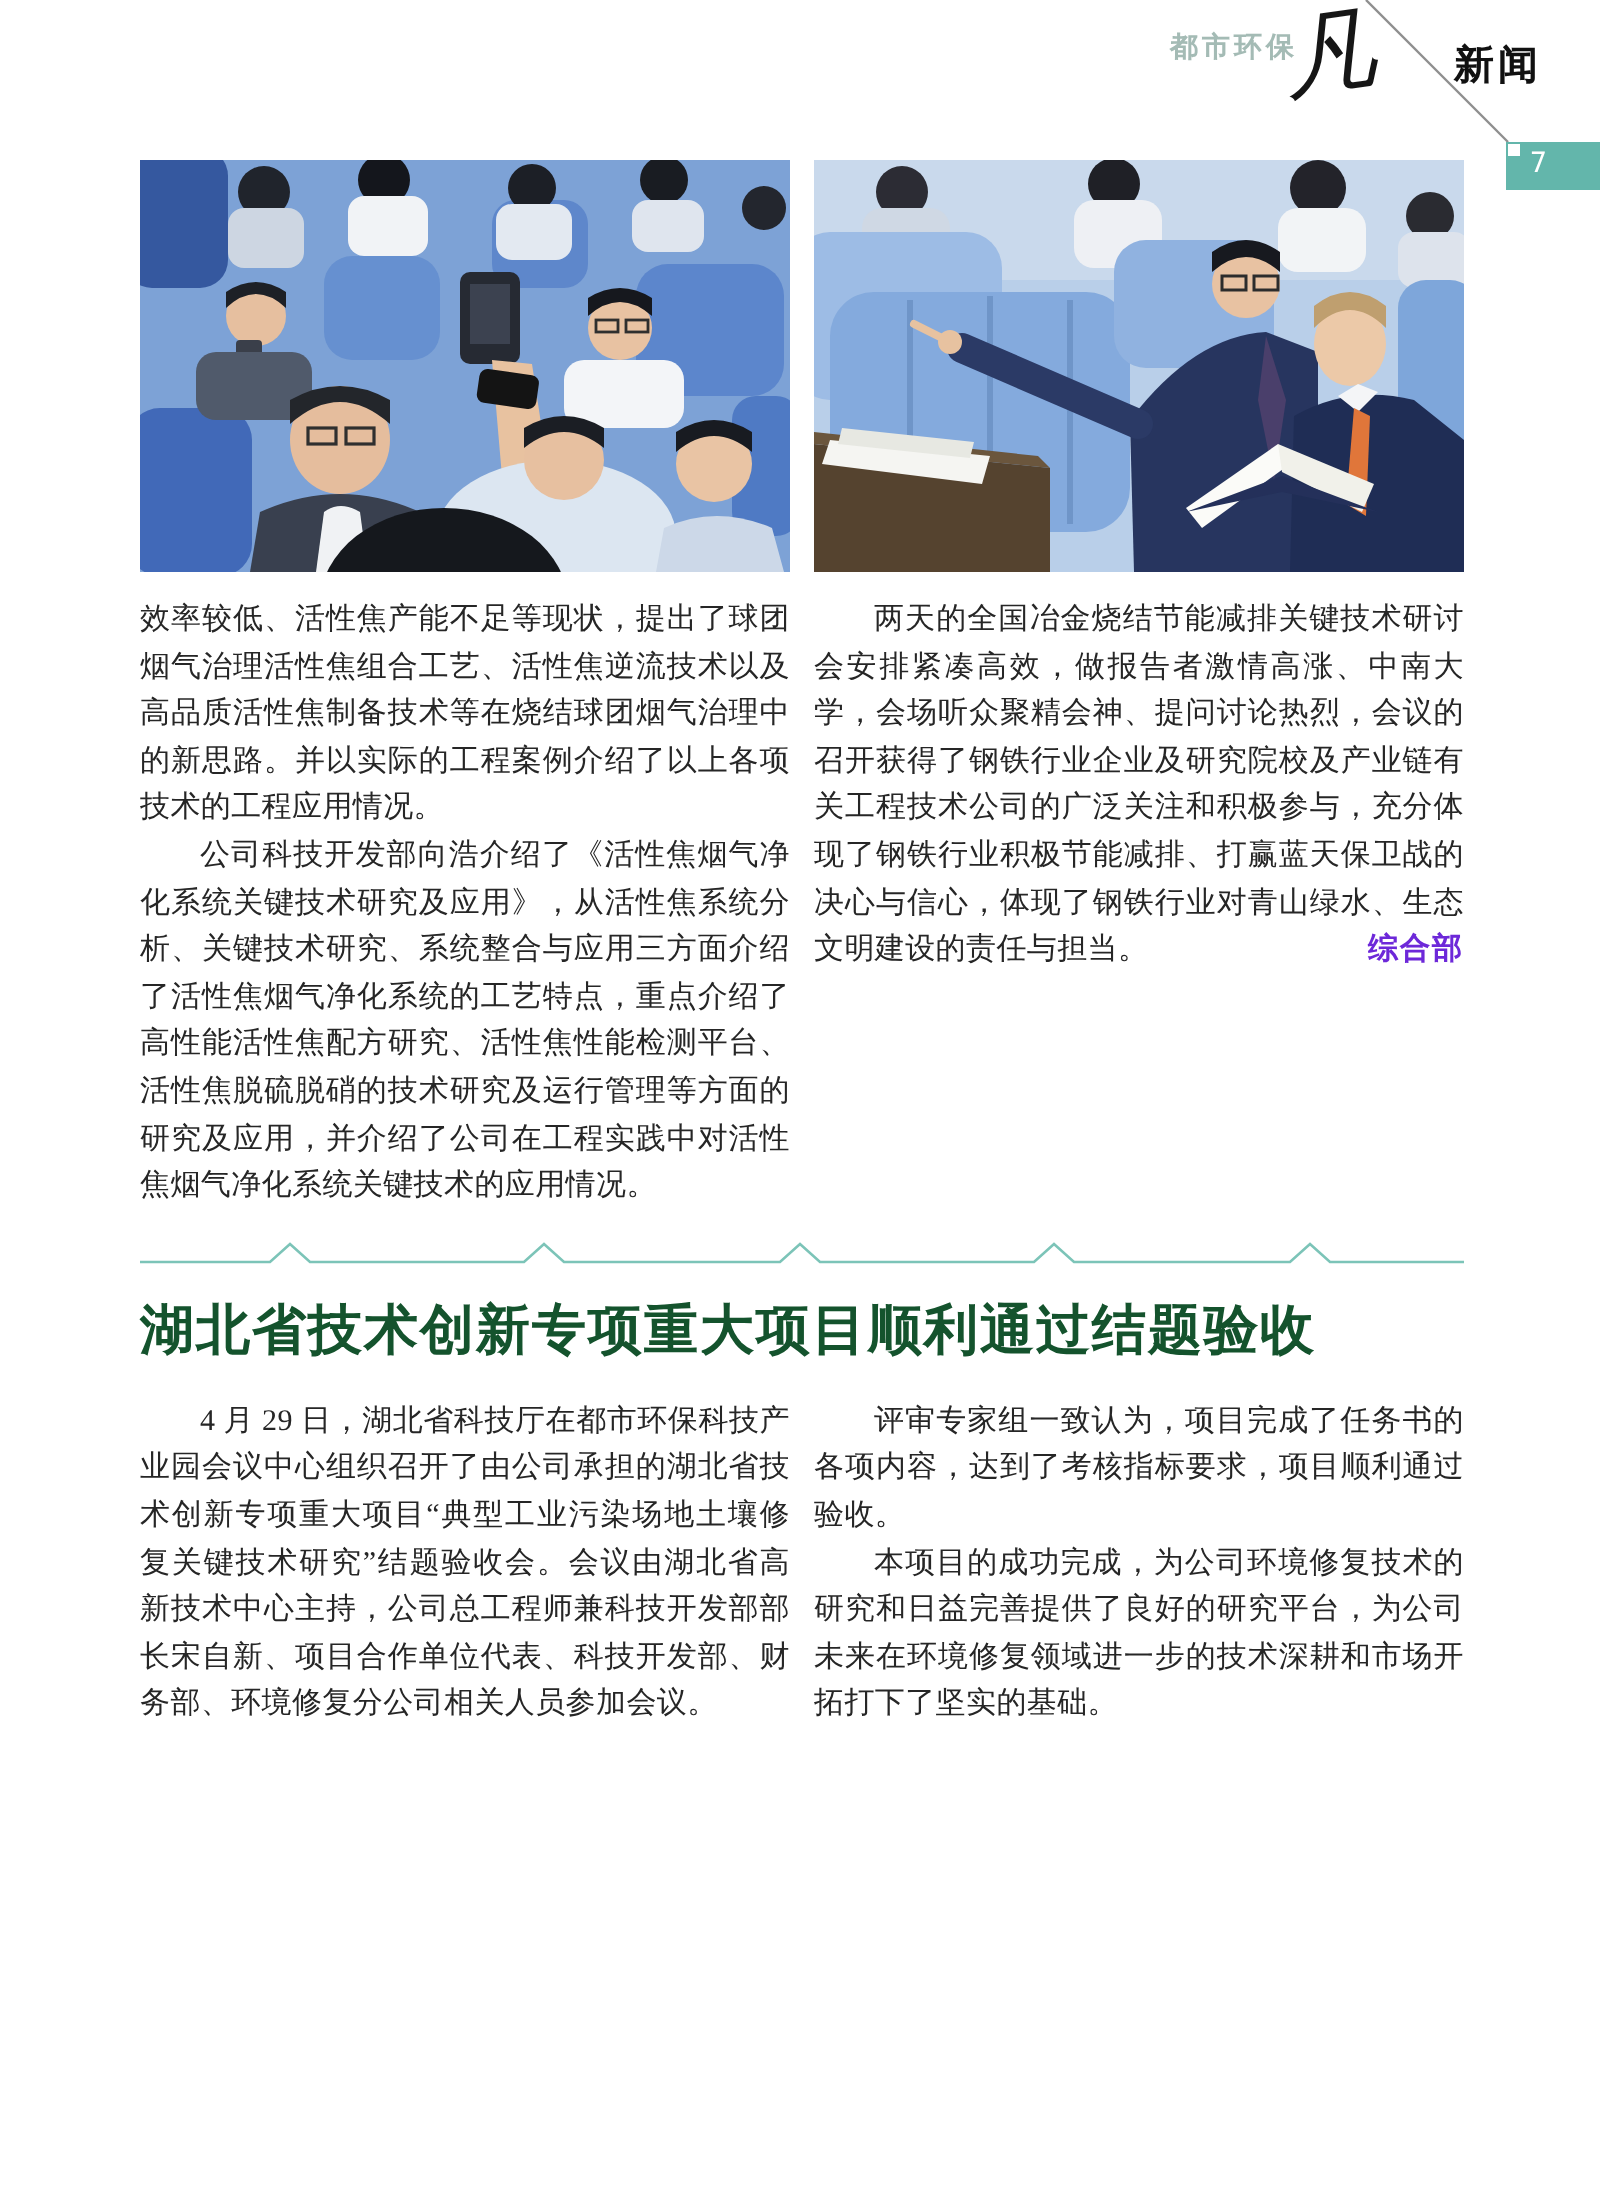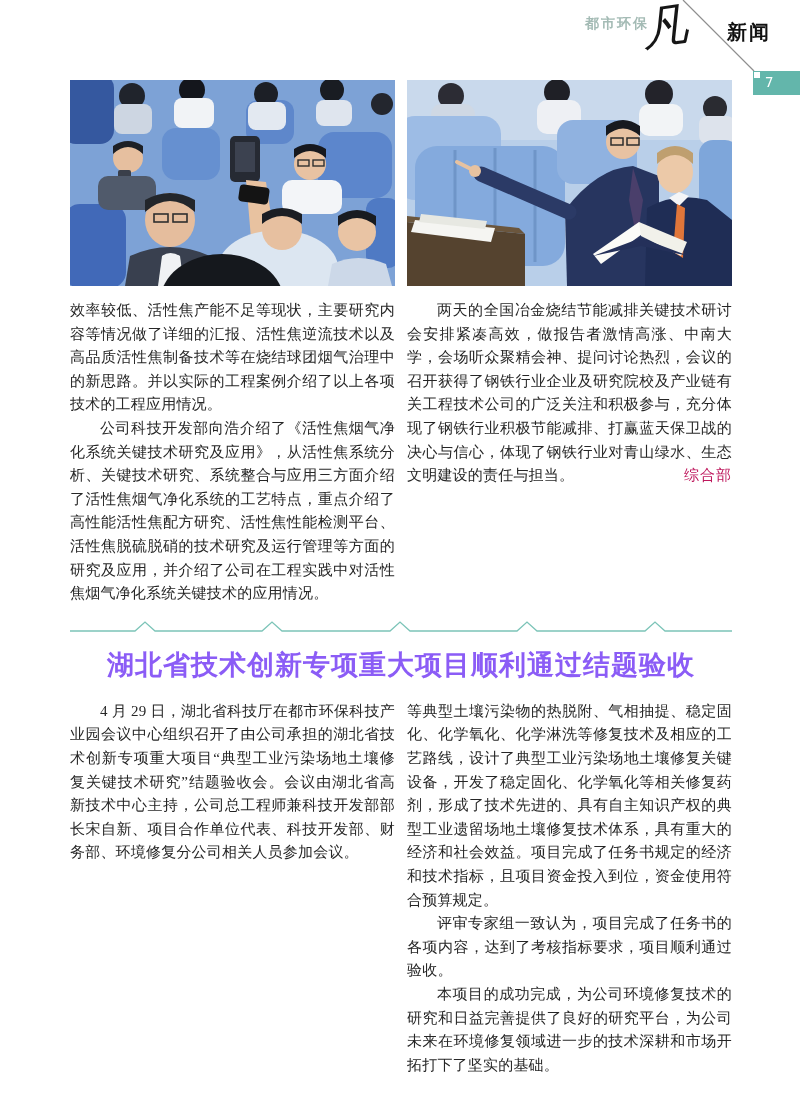--- a/index.html
+++ b/index.html
@@ -37,24 +37,24 @@
   .photo-row svg{display:block;width:100%;height:100%;}
   
   .cols{display:flex;gap:12px;}
   .col{flex:1;min-width:0;}
   .para{
     margin:0;text-align:justify;text-indent:2em;
     font-size:15px;line-height:23.6px;letter-spacing:0.2px;
   }
   .para.cont{text-indent:0;}
   .article-1{margin-top:13px;}
-  .sig-inline{float:right;font-weight:normal;color:#be185d;letter-spacing:1px;}
+  .sig-inline{float:right;font-weight:bold;color:#6d28d9;letter-spacing:1px;}
   .divider{margin-top:13px;display:block;}
   .headline{
-    margin:15px 0 17px 0;text-align:center;font-size:27px;font-weight:bold;color:#8b5cf6;
+    margin:15px 0 17px 0;font-size:27px;font-weight:bold;color:#14532d;
     font-family:"Liberation Sans","DejaVu Sans",sans-serif;letter-spacing:1px;line-height:1.3;
   }
 </style>
 </head>
 <body>
 
 <svg class="header-decor" width="800" height="100">
   <line x1="683" y1="0" x2="754" y2="71" stroke="#8f8f8f" stroke-width="1.2"></line>
 </svg>
 <span class="brand-text">都市环保</span>
@@ -167,40 +167,39 @@
 
         <path d="M186 174 L232 142 L238 152 L194 184 Z" fill="#fbfbf8"></path>
         <path d="M232 142 L280 162 L274 176 L234 156 Z" fill="#f1f1ea"></path>
         <path d="M186 176 L234 158 L282 176 L234 166 Z" fill="#24305a"></path>
       </svg>
     </figure>
   </div>
 
   <div class="article-1 cols">
     <div class="col">
-      <p class="para cont">效率较低、活性焦产能不足等现状，主要研究内容等情况做了详细的汇报、活性焦逆流技术以及高品质活性焦制备技术等在烧结球团烟气治理中的新思路。并以实际的工程案例介绍了以上各项技术的工程应用情况。</p>
+      <p class="para cont">效率较低、活性焦产能不足等现状，提出了球团烟气治理活性焦组合工艺、活性焦逆流技术以及高品质活性焦制备技术等在烧结球团烟气治理中的新思路。并以实际的工程案例介绍了以上各项技术的工程应用情况。</p>
       <p class="para">公司科技开发部向浩介绍了《活性焦烟气净化系统关键技术研究及应用》，从活性焦系统分析、关键技术研究、系统整合与应用三方面介绍了活性焦烟气净化系统的工艺特点，重点介绍了高性能活性焦配方研究、活性焦性能检测平台、活性焦脱硫脱硝的技术研究及运行管理等方面的研究及应用，并介绍了公司在工程实践中对活性焦烟气净化系统关键技术的应用情况。</p>
     </div>
     <div class="col">
       <p class="para"><span>两天的全国冶金烧结节能减排关键技术研讨会安排紧凑高效，做报告者激情高涨、中南大学，会场听众聚精会神、提问讨论热烈，会议的召开获得了钢铁行业企业及研究院校及产业链有关工程技术公司的广泛关注和积极参与，充分体现了钢铁行业积极节能减排、打赢蓝天保卫战的决心与信心，体现了钢铁行业对青山绿水、生态文明建设的责任与担当。</span><span class="sig-inline">综合部</span></p>
     </div>
   </div>
 
   <svg class="divider" width="662" height="14" viewBox="0 0 662 14">
     <path d="M0 12 L65 12 L75 3 L85 12 L192 12 L202 3 L212 12 L320 12 L330 3 L340 12 L447 12 L457 3 L467 12 L575 12 L585 3 L595 12 L662 12" fill="none" stroke="#7cc4b8" stroke-width="1.3"></path>
   </svg>
 
   <h1 class="headline">湖北省技术创新专项重大项目顺利通过结题验收</h1>
 
   <div class="cols">
     <div class="col">
       <p class="para">4 月 29 日，湖北省科技厅在都市环保科技产业园会议中心组织召开了由公司承担的湖北省技术创新专项重大项目“典型工业污染场地土壤修复关键技术研究”结题验收会。会议由湖北省高新技术中心主持，公司总工程师兼科技开发部部长宋自新、项目合作单位代表、科技开发部、财务部、环境修复分公司相关人员参加会议。</p>
 
     </div>
     <div class="col">
-      <p class="para cont">等典型土壤污染物的热脱附、气相抽提、稳定固化、化学氧化、化学淋洗等修复技术及相应的工艺路线，设计了典型工业污染场地土壤修复关键设备，开发了稳定固化、化学氧化等相关修复药剂，形成了技术先进的、具有自主知识产权的典型工业遗留场地土壤修复技术体系，具有重大的经济和社会效益。项目完成了任务书规定的经济和技术指标，且项目资金投入到位，资金使用符合预算规定。</p>
       <p class="para">评审专家组一致认为，项目完成了任务书的各项内容，达到了考核指标要求，项目顺利通过验收。</p>
       <p class="para">本项目的成功完成，为公司环境修复技术的研究和日益完善提供了良好的研究平台，为公司未来在环境修复领域进一步的技术深耕和市场开拓打下了坚实的基础。</p>
 
     </div>
   </div>
 
 </div>
 
 </body></html>

